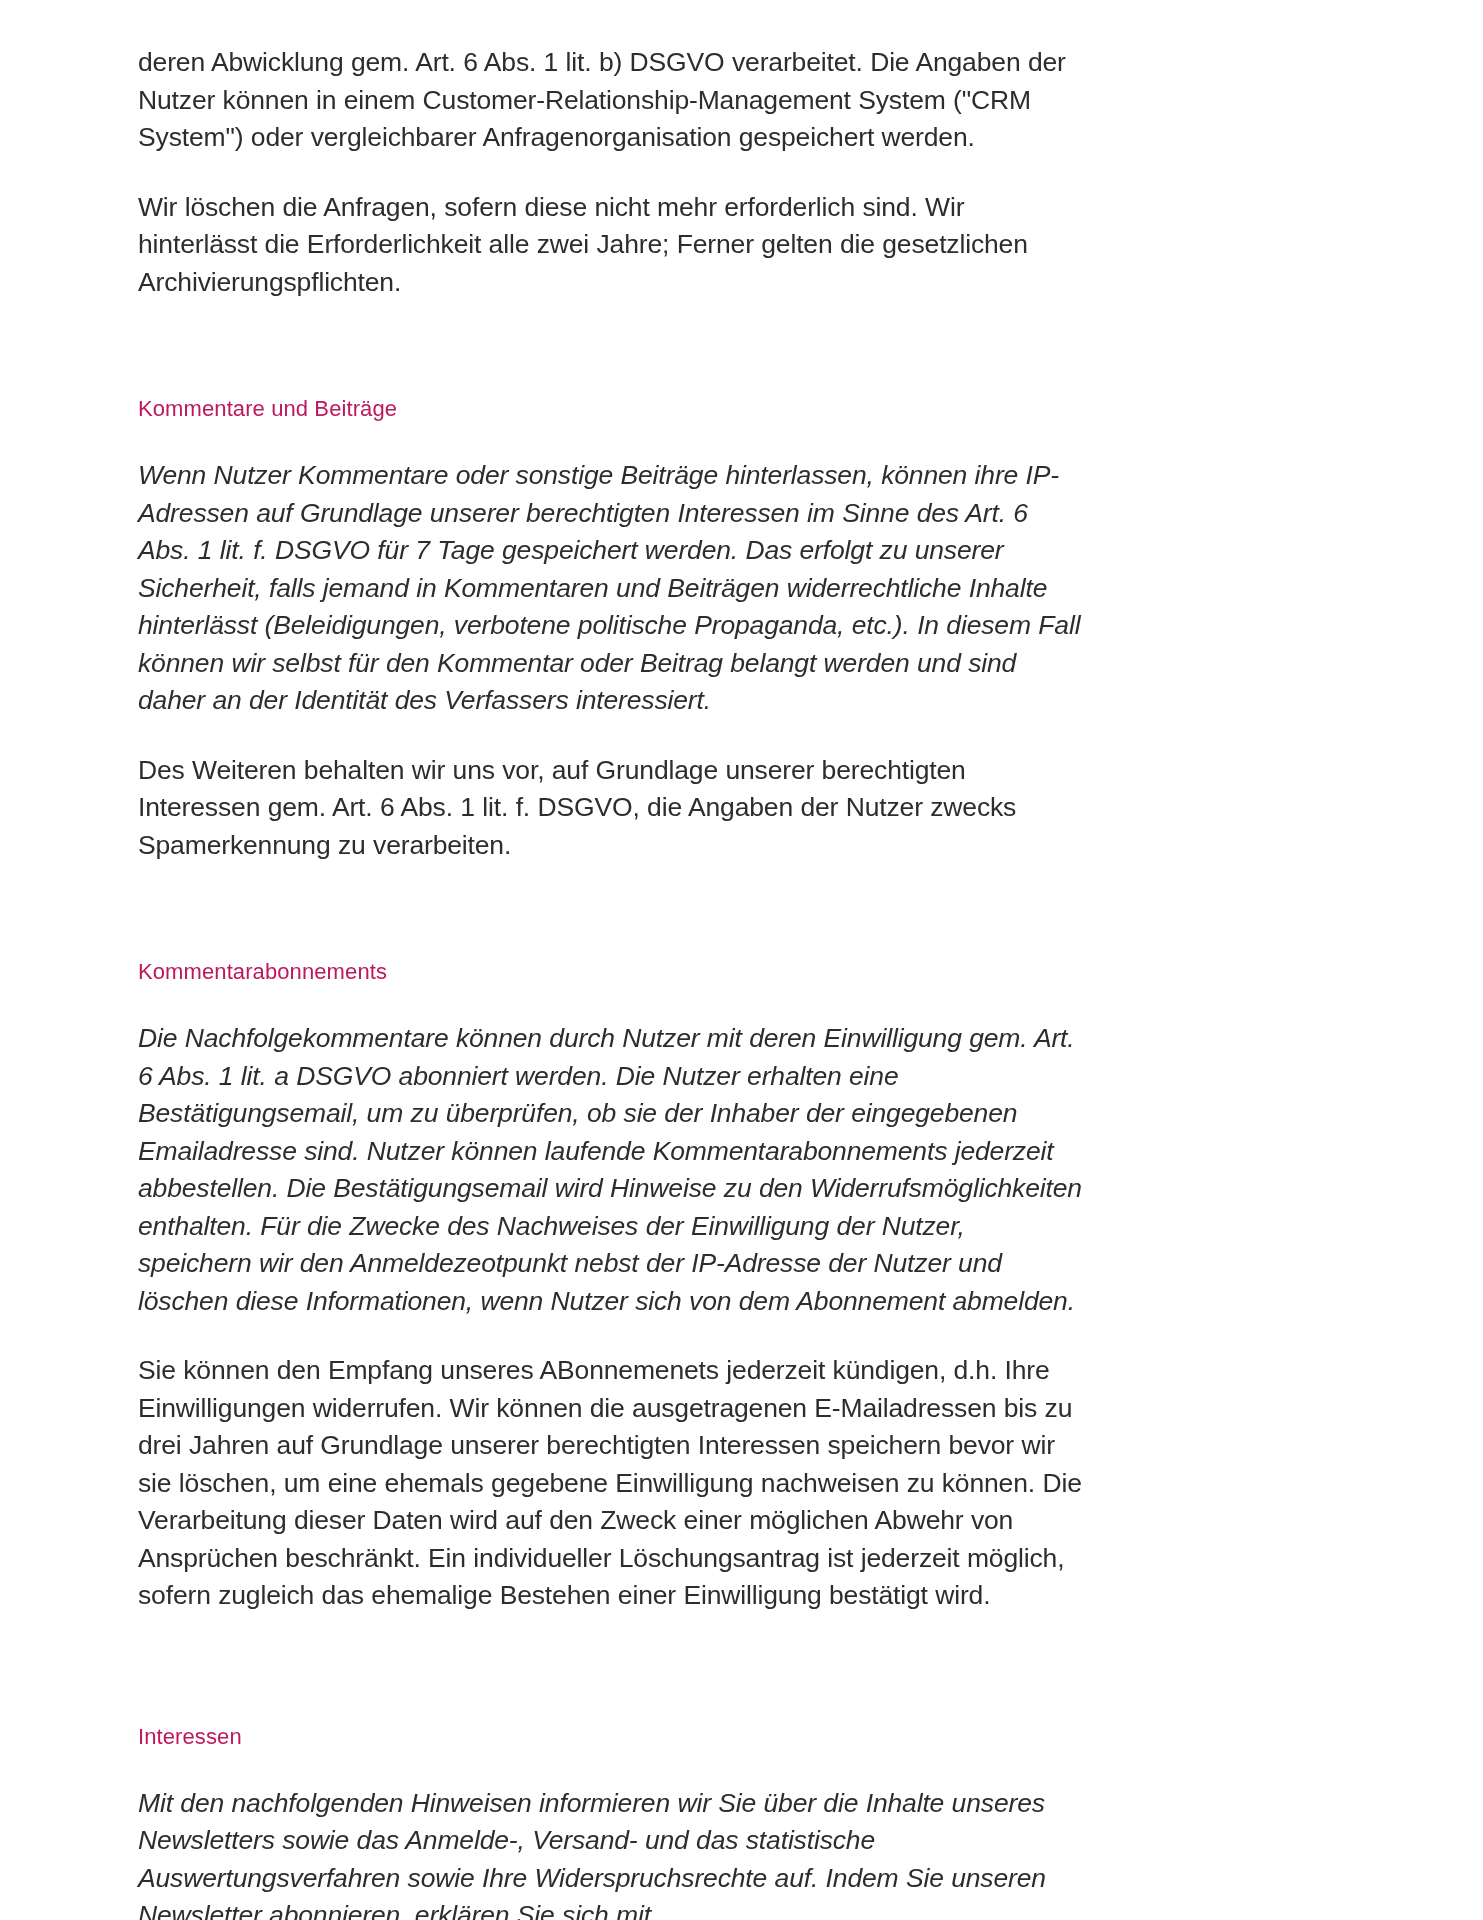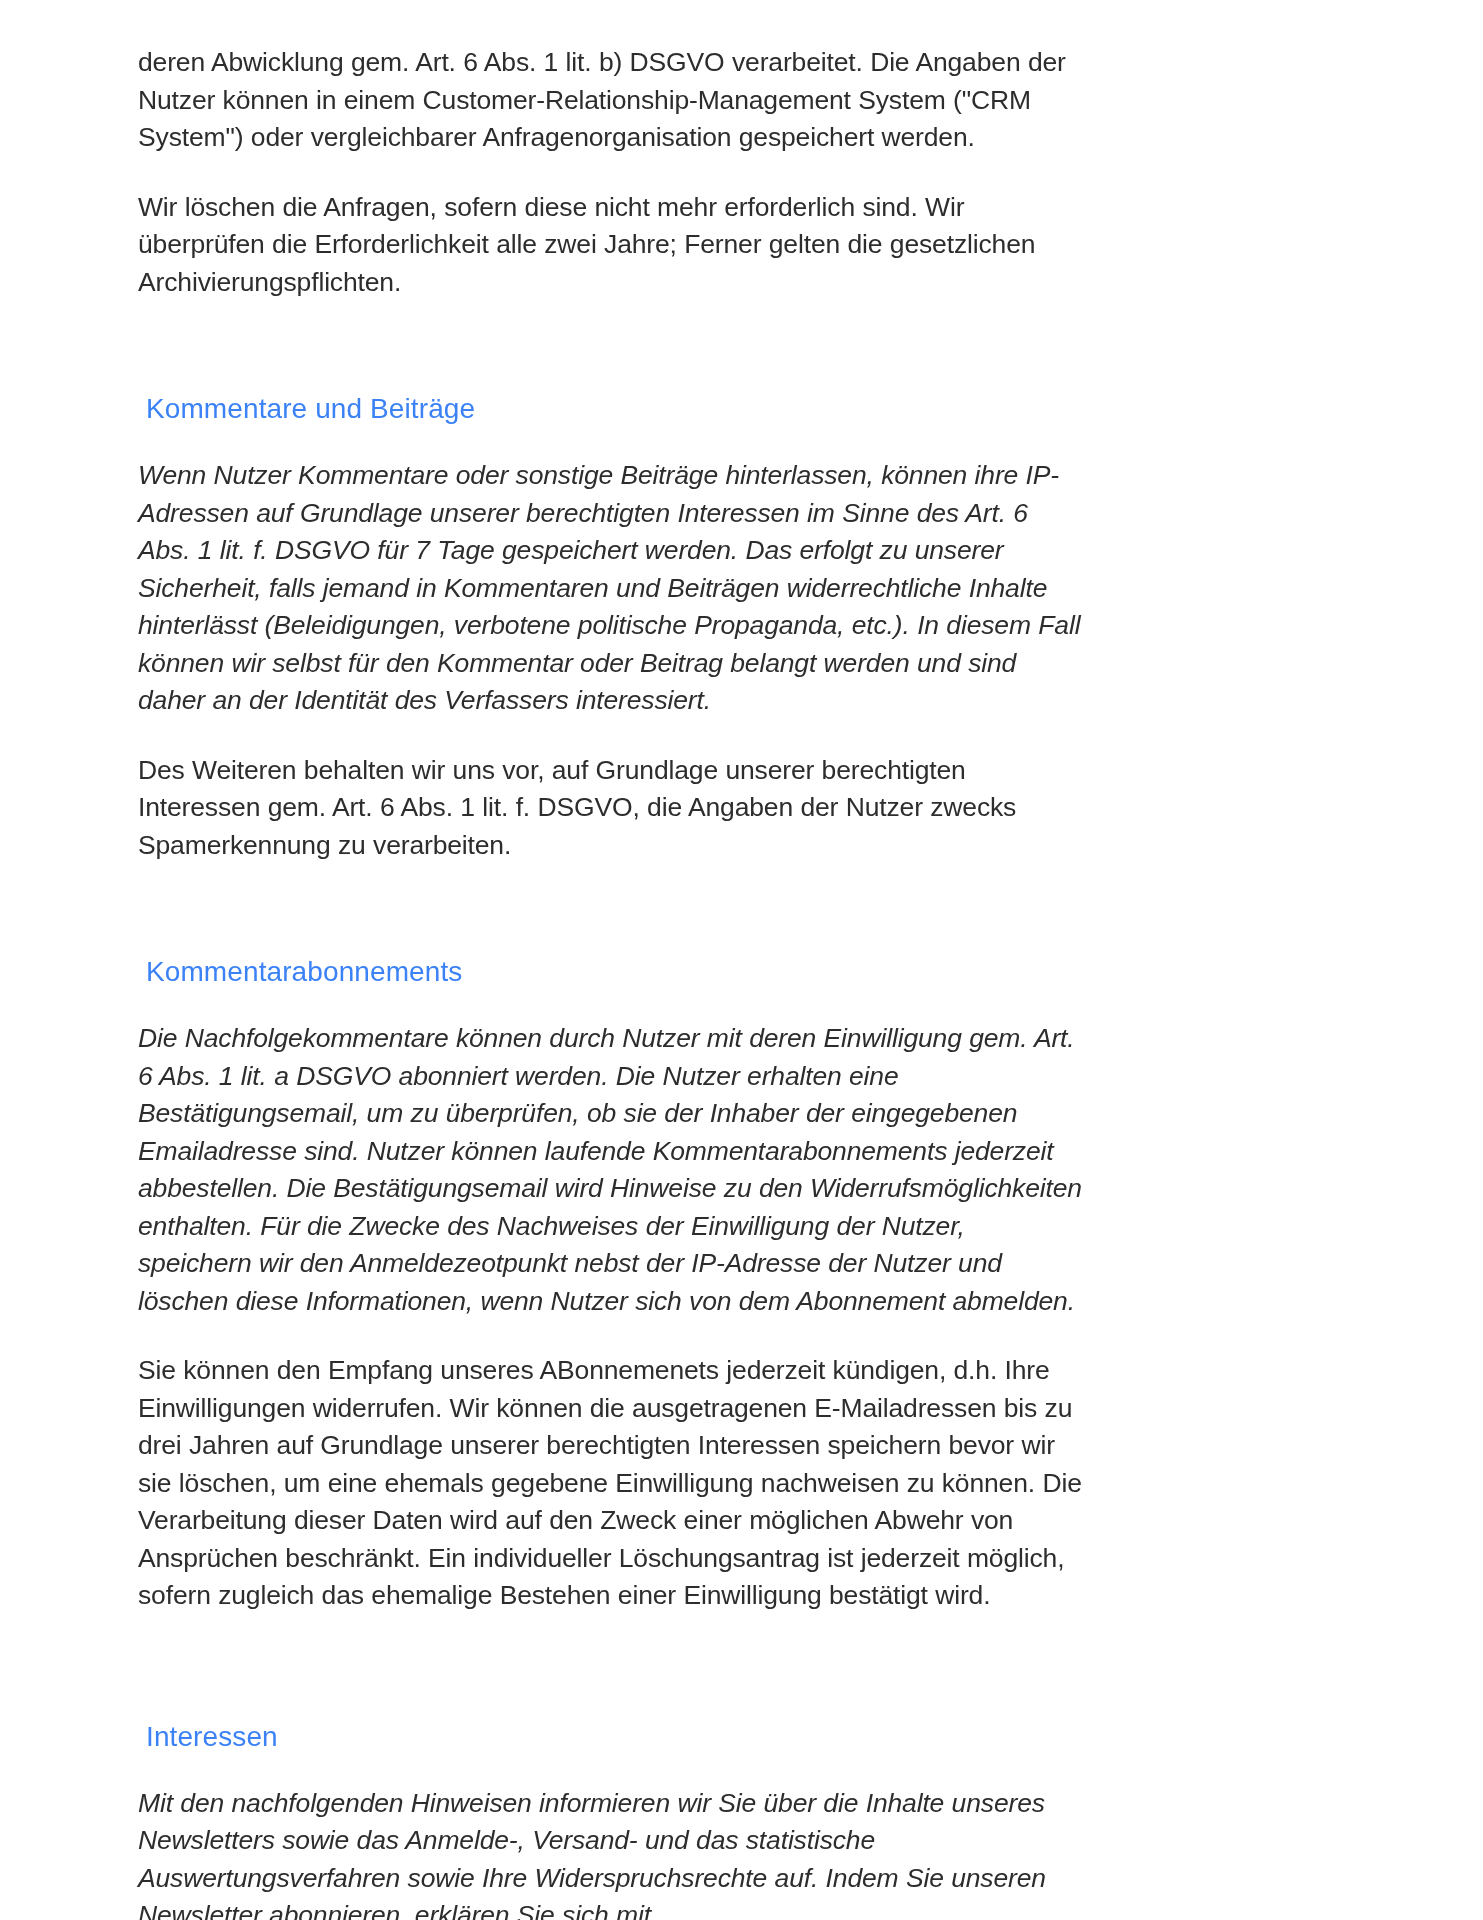--- a/index.html
+++ b/index.html
@@ -33,47 +33,47 @@
     letter-spacing: -0.15px;
     color: #2d2d2d;
     margin: 0;
     text-align: left;
     word-spacing: 0.2px;
   }
   .para + .para {
     margin-top: 32px;
   }
   .heading {
-    font-size: 28px;
+    font-size: 22px;
     line-height: 36px;
     font-weight: 400;
     letter-spacing: 0.1px;
-    color: #3b82f6;
-    margin: 8px;
+    color: #be185d;
+    margin: 0;
   }
   .gap-before-heading {
     margin-top: 90px;
   }
   .gap-after-heading {
     margin-top: 30px;
     font-style: italic;
   }
   .section-gap-large {
     margin-top: 104px;
   }
 </style>
 </head>
 <body>
 
 <div class="page">
   <div class="content">
 
     <p class="para">deren Abwicklung gem. Art. 6 Abs. 1 lit. b) DSGVO verarbeitet. Die Angaben der Nutzer können in einem Customer-Relationship-Management System ("CRM System") oder vergleichbarer Anfragenorganisation gespeichert werden.</p>
 
-    <p class="para">Wir löschen die Anfragen, sofern diese nicht mehr erforderlich sind. Wir überprüfen die Erforderlichkeit alle zwei Jahre; Ferner gelten die gesetzlichen Archivierungspflichten.</p>
+    <p class="para">Wir löschen die Anfragen, sofern diese nicht mehr erforderlich sind. Wir hinterlässt die Erforderlichkeit alle zwei Jahre; Ferner gelten die gesetzlichen Archivierungspflichten.</p>
 
     <h2 class="heading gap-before-heading">Kommentare und Beiträge</h2>
 
     <p class="para gap-after-heading">Wenn Nutzer Kommentare oder sonstige Beiträge hinterlassen, können ihre IP-Adressen auf Grundlage unserer berechtigten Interessen im Sinne des Art. 6 Abs. 1 lit. f. DSGVO für 7 Tage gespeichert werden. Das erfolgt zu unserer Sicherheit, falls jemand in Kommentaren und Beiträgen widerrechtliche Inhalte hinterlässt (Beleidigungen, verbotene politische Propaganda, etc.). In diesem Fall können wir selbst für den Kommentar oder Beitrag belangt werden und sind daher an der Identität des Verfassers interessiert.</p>
 
     <p class="para">Des Weiteren behalten wir uns vor, auf Grundlage unserer berechtigten Interessen gem. Art. 6 Abs. 1 lit. f. DSGVO, die Angaben der Nutzer zwecks Spamerkennung zu verarbeiten.</p>
 
     <h2 class="heading gap-before-heading">Kommentarabonnements</h2>
 
     <p class="para gap-after-heading">Die Nachfolgekommentare können durch Nutzer mit deren Einwilligung gem. Art. 6 Abs. 1 lit. a DSGVO abonniert werden. Die Nutzer erhalten eine Bestätigungsemail, um zu überprüfen, ob sie der Inhaber der eingegebenen Emailadresse sind. Nutzer können laufende Kommentarabonnements jederzeit abbestellen. Die Bestätigungsemail wird Hinweise zu den Widerrufsmöglichkeiten enthalten. Für die Zwecke des Nachweises der Einwilligung der Nutzer, speichern wir den Anmeldezeotpunkt nebst der IP-Adresse der Nutzer und löschen diese Informationen, wenn Nutzer sich von dem Abonnement abmelden.</p>

